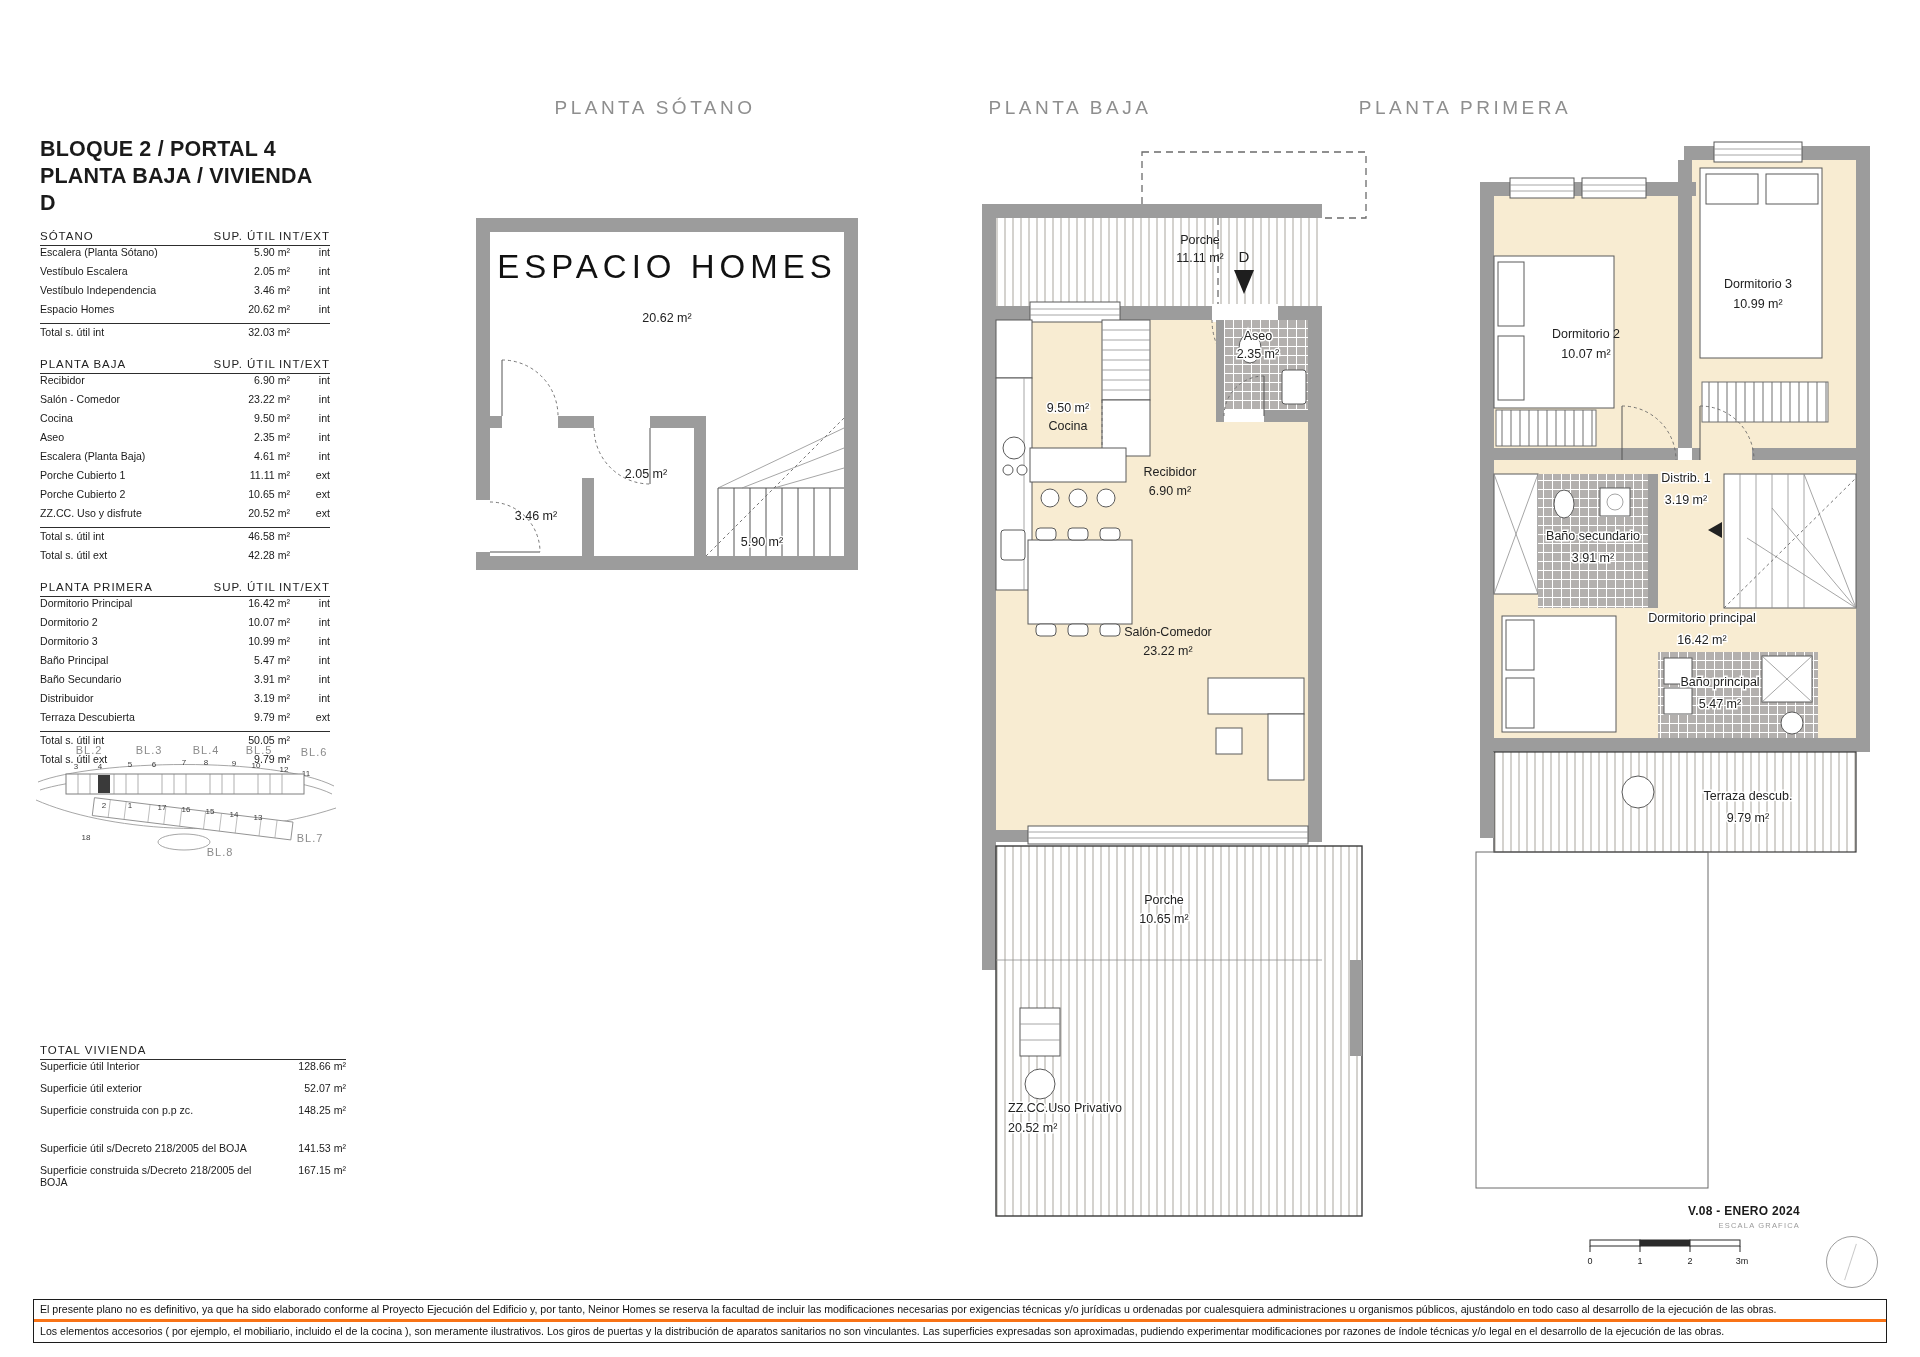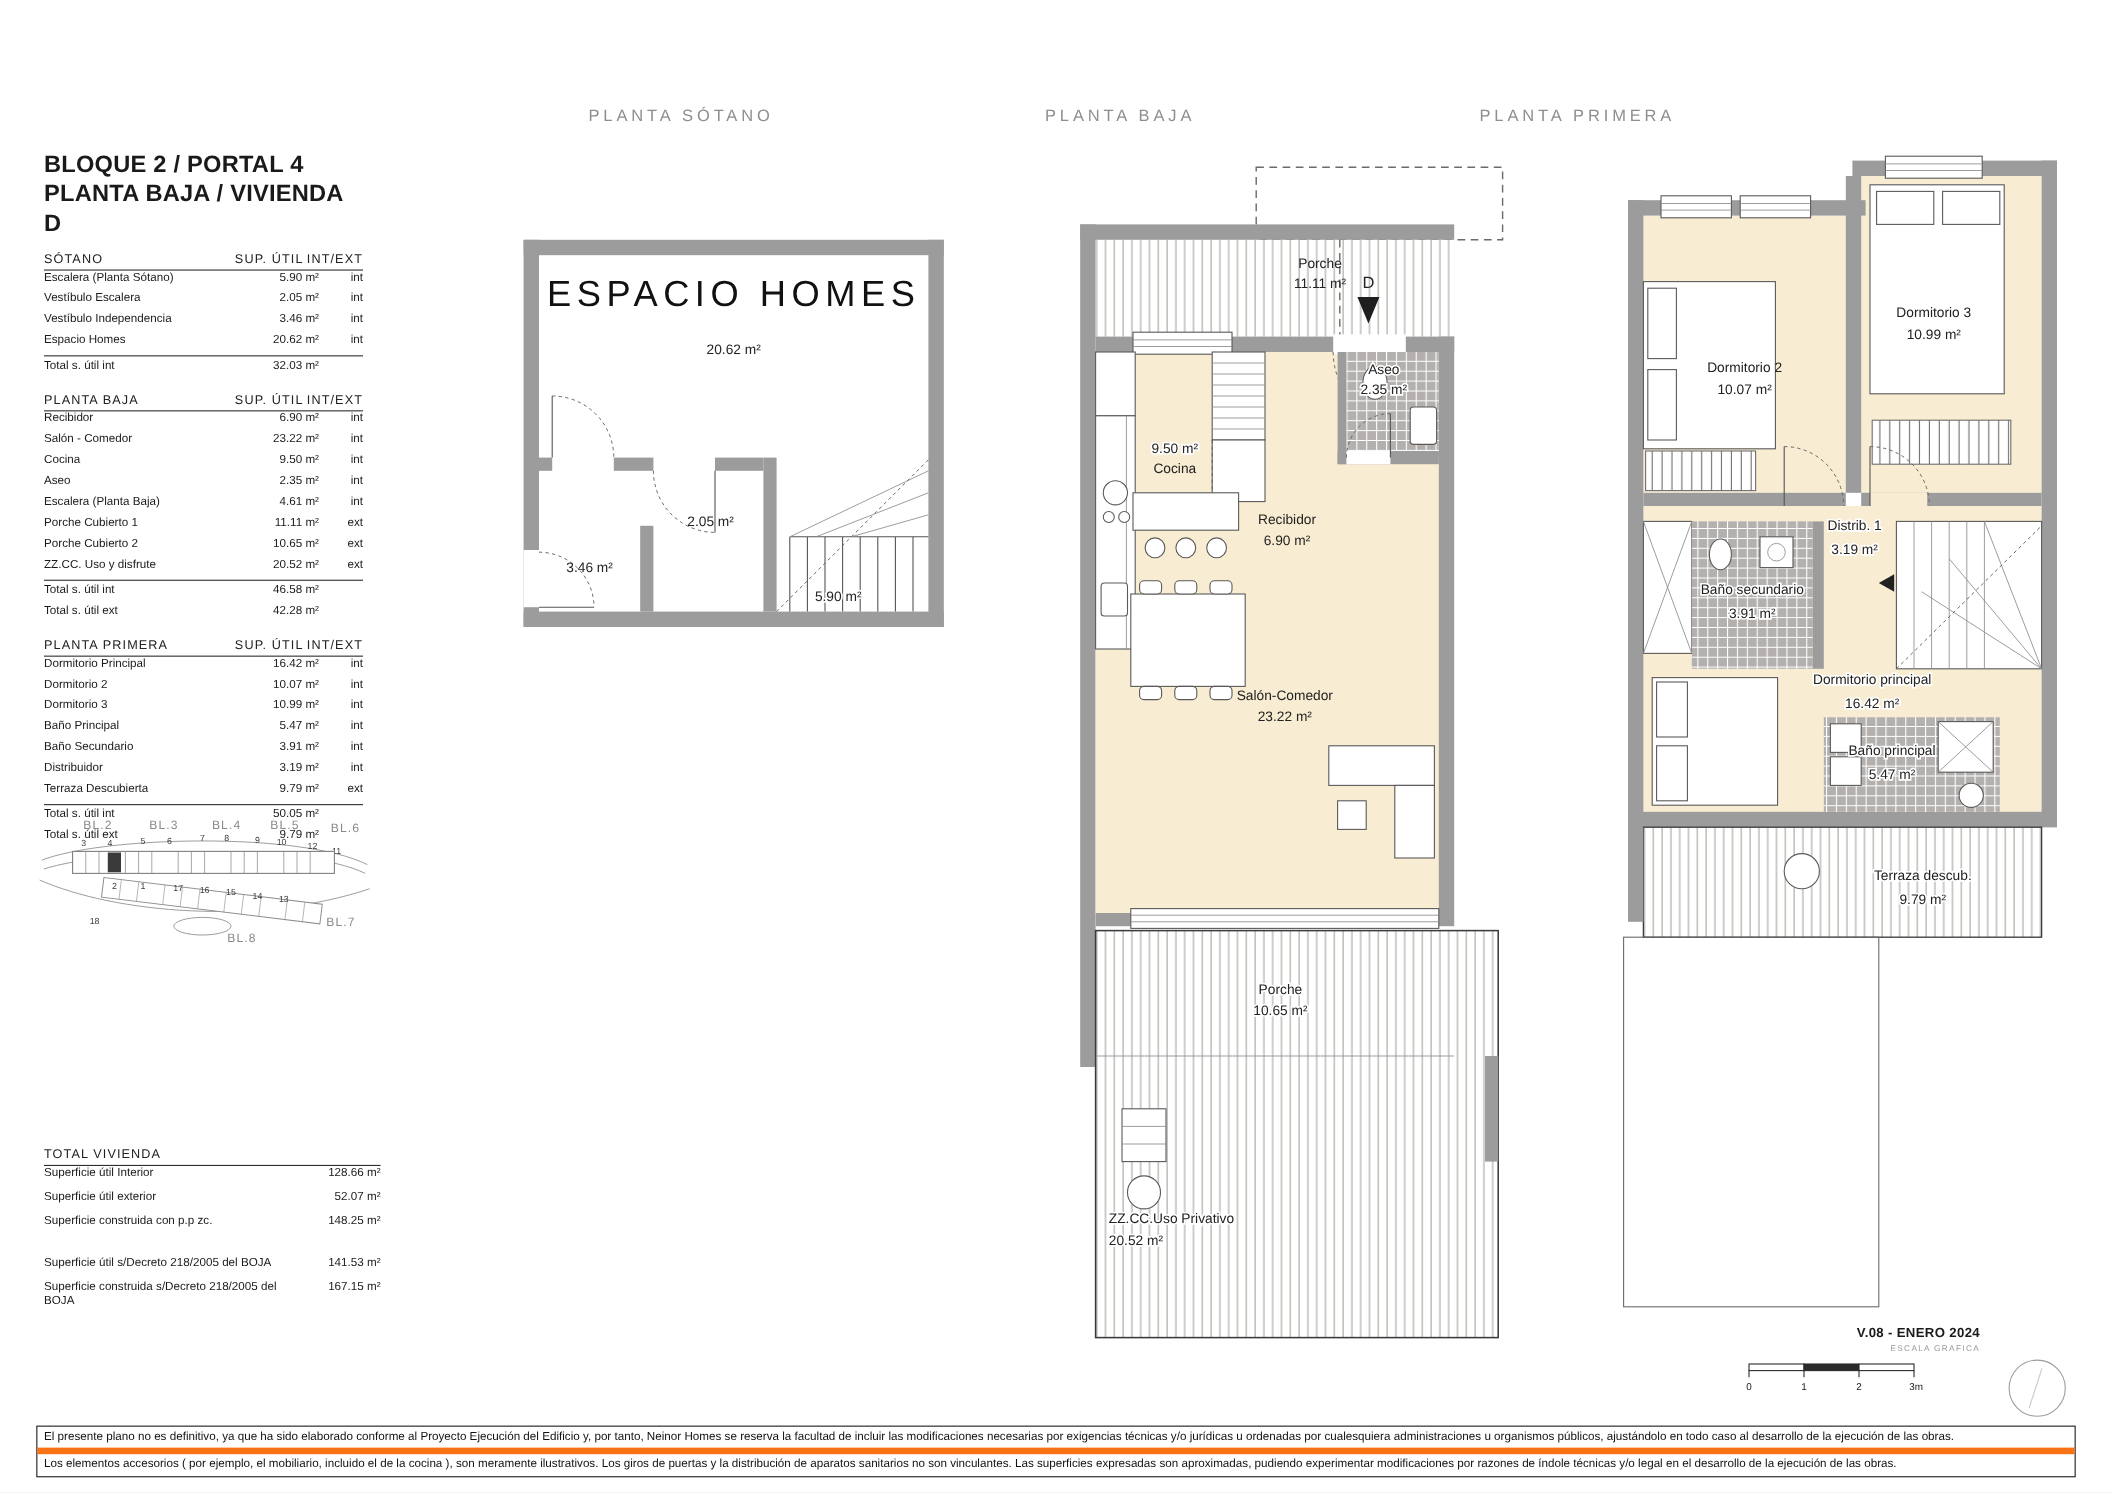--- a/index.html
+++ b/index.html
@@ -1,18 +1,18 @@
 <!DOCTYPE html>
 <html><head>
 <meta charset="utf-8">
 <style>
   html,body{margin:0;padding:0;background:#e8e8e8;}
   .sheet{position:relative;width:1920px;height:1357px;background:#fff;margin:0 auto;
          font-family:"Liberation Sans",sans-serif;color:#1a1a1a;overflow:hidden;}
-  .coltitle{position:absolute;top:97px;width:240px;font-size:15px;
+  .coltitle{position:absolute;top:97px;width:240px;text-align:center;font-size:19px;
             letter-spacing:3.5px;color:#8e8e8e;}
   
   .panel{position:absolute;left:40px;top:136px;width:290px;}
   .ptitle{font-size:21.5px;font-weight:bold;line-height:27px;letter-spacing:.2px;margin-bottom:13px;}
   .sec{display:flex;align-items:center;border-bottom:1.3px solid #2d2d2d;padding-bottom:3px;
        margin-top:13px;font-size:11.5px;letter-spacing:1px;color:#222;}
   .sec .n{flex:1;}
   .sec .a{width:78px;text-align:right;}
   .sec .t{width:54px;text-align:right;}
   .row{display:flex;align-items:baseline;height:19px;font-size:10.6px;}
@@ -27,21 +27,21 @@
   
   .version{position:absolute;left:1560px;top:1204px;width:240px;text-align:right;}
   .vtext{font-size:12px;font-weight:bold;letter-spacing:.3px;}
   .vscale{font-size:7.5px;letter-spacing:1.2px;color:#9a9a9a;margin-top:3px;}
   .compass{position:absolute;left:1826px;top:1236px;width:50px;height:50px;border:1.5px solid #9d9d9d;
            border-radius:50%;}
   .compass:after{content:"";position:absolute;left:23px;top:6px;width:1px;height:38px;background:#c9c9c9;transform:rotate(18deg);}
   
   .disc{position:absolute;left:33px;right:33px;bottom:14px;border:1px solid #1c1c1c;}
   .disc .dline{font-size:10.6px;line-height:1.1;padding:4px 6px;white-space:nowrap;overflow:hidden;color:#111;}
-  .disc .dline:first-child{border-bottom:6px solid #f97316;}
+  .disc .dline:first-child{border-bottom:3px solid #f97316;}
   
   svg text{font-family:"Liberation Sans",sans-serif;fill:#222;}
   .w{fill:#9c9c9c;}
   .cream{fill:#f8ecd2;}
   .fix{fill:#fff;stroke:#5a5a5a;stroke-width:1;}
   .thin{stroke:#555;stroke-width:1;fill:none;}
   .lt{stroke:#8f8f8f;stroke-width:.8;fill:none;}
   .arc{stroke:#666;stroke-width:.9;fill:none;stroke-dasharray:3 3;}
   .dash{stroke:#6b6b6b;stroke-width:1.3;fill:none;stroke-dasharray:7 5;}
   .lbl{font-size:12.5px;}

